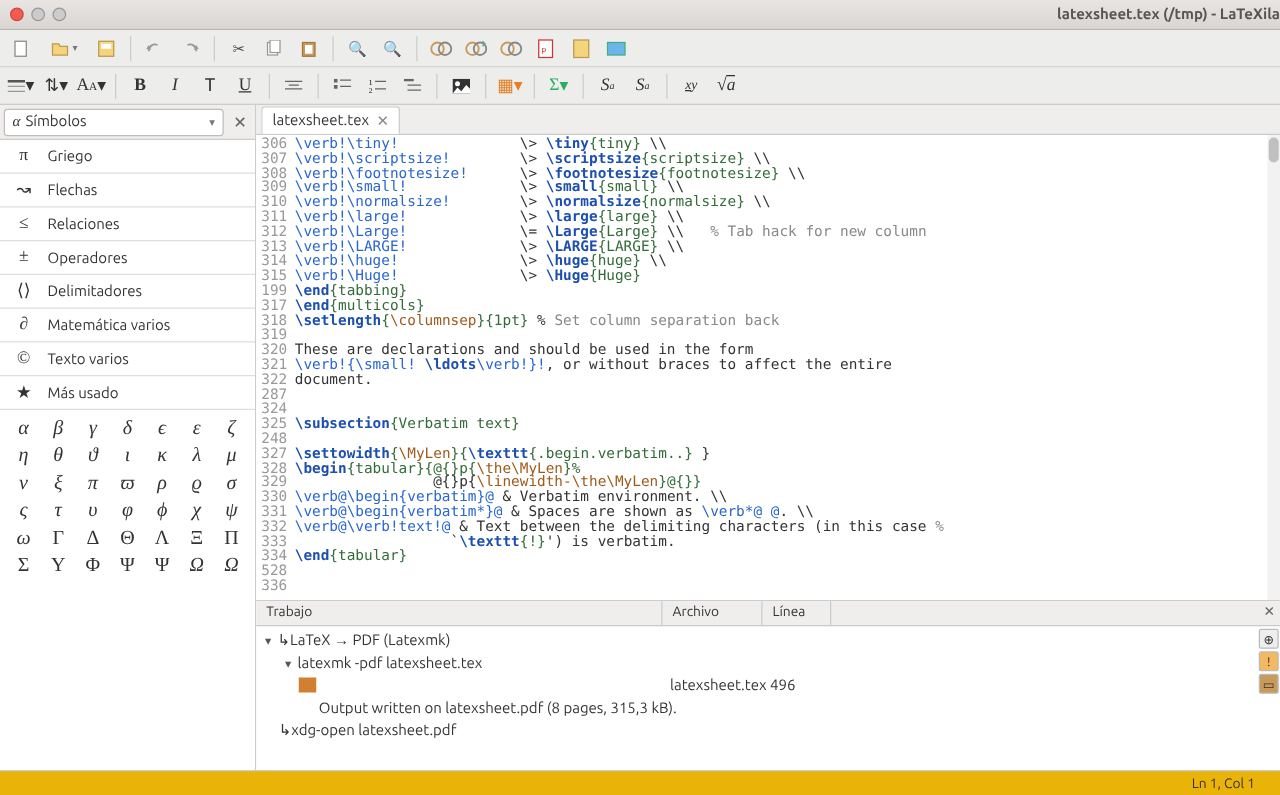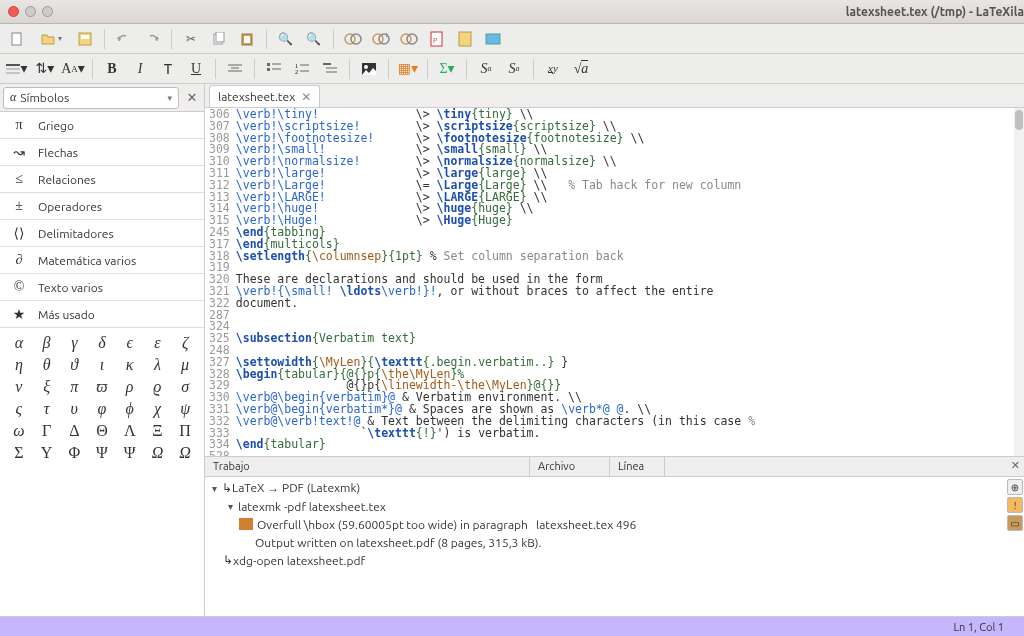--- a/index.html
+++ b/index.html
@@ -45,38 +45,38 @@
 .code { flex: 1; padding: 1px 0; white-space: pre; }
 .code div { height: 11.8px; }
 .c-blue { color: #2a66d1; }
 .c-dblue { color: #1c4fb0; font-weight: bold; }
 .c-green { color: #336b39; }
 .c-orange { color: #a05a1a; }
 .c-gray { color: #888; }
 .c-black { color: #333; }
 .scrollbar-v { position: absolute; right: 0; top: 0; bottom: 0; width: 10px; background: #f2f2f2; }
 .scrollbar-v .thumb { position: absolute; left: 1px; right: 1px; top: 2px; height: 20px; background: #c0c0c0; border-radius: 4px; }
-.output-pane { height: 160px; border-top: 1px solid #ccc; background: #fff; display: flex; flex-direction: column; justify-content: space-between; }
+.output-pane { height: 136px; border-top: 1px solid #ccc; background: #fff; display: flex; flex-direction: column; justify-content: space-between; }
 .out-head { height: 20px; background: #f0eeed; display: flex; border-bottom: 1px solid #ccc; font-size: 11px; }
 .out-head .col { padding: 3px 8px; border-right: 1px solid #ccc; }
 .out-head .c1 { width: 325px; }
 .out-head .c2 { width: 80px; }
 .out-head .c3 { width: 55px; }
 .out-head .closer { margin-left: auto; padding: 2px 4px; color: #666; }
 .out-body { flex: 1; position: relative; font-size: 12px; padding: 2px 0 2px 2px; }
 .out-row { display: flex; align-items: center; height: 18px; }
 .out-row .tree { width: 15px; text-align: center; color: #555; font-size: 10px; }
 .out-row .indent { width: 16px; }
 .out-row .txt { flex: 1; }
 .out-row .txt b { font-weight: normal; }
 .out-row .c2 { width: 80px; padding-left: 6px; position: absolute; left: 325px; }
 .out-row .c3 { width: 55px; padding-left: 6px; position: absolute; left: 405px; }
 .side-icons { position: absolute; right: 0; top: 0; width: 18px; display: flex; flex-direction: column; gap: 2px; padding-top: 2px; }
 .side-icon { width: 16px; height: 16px; margin: 0 1px; border: 1px solid #bbb; border-radius: 2px; display: flex; align-items: center; justify-content: center; font-size: 10px; }
-.statusbar { height: 20px; background: #c4b5fd; border-top: 1px solid #ccc; display: flex; align-items: center; font-size: 11px; }
+.statusbar { height: 20px; background: #eab308; border-top: 1px solid #ccc; display: flex; align-items: center; font-size: 11px; }
 .statusbar .right { margin-left: auto; padding-right: 20px; }
 </style>
 </head>
 <body>
 
 <div class="titlebar">
   <div class="win-btns">
     <div class="win-btn close-b"></div>
     <div class="win-btn min-b"></div>
     <div class="win-btn max-b"></div>
@@ -345,21 +345,21 @@
           <div>306</div>
           <div>307</div>
           <div>308</div>
           <div>309</div>
           <div>310</div>
           <div>311</div>
           <div>312</div>
           <div>313</div>
           <div>314</div>
           <div>315</div>
-          <div>245</div>
+          <div>199</div>
           <div>317</div>
           <div>318</div>
           <div>319</div>
           <div>320</div>
           <div>321</div>
           <div>322</div>
           <div>287</div>
           <div>324</div>
           <div>325</div>
           <div>248</div>
@@ -395,21 +395,20 @@
         </div>
         <div class="out-row">
           <span class="indent"></span>
             <span class="tree">▾</span>
           <span class="txt">latexmk -pdf latexsheet.tex</span>
         </div>
         <div class="out-row">
           <span class="indent"></span>
             <span class="indent"></span>
           <span style="width:14px;height:12px;background:#d08030;display:inline-block;margin-right:4px"></span>
-          <span class="txt">Overfull \hbox (59.60005pt too wide) in paragraph</span>
           <span class="c2">latexsheet.tex</span>
           <span class="c3">496</span>
         </div>
         <div class="out-row">
           <span class="indent"></span>
             <span class="indent"></span>
             <span class="indent"></span>
           <span class="txt">Output written on latexsheet.pdf (8 pages, 315,3 kB).</span>
         </div>
         <div class="out-row">

